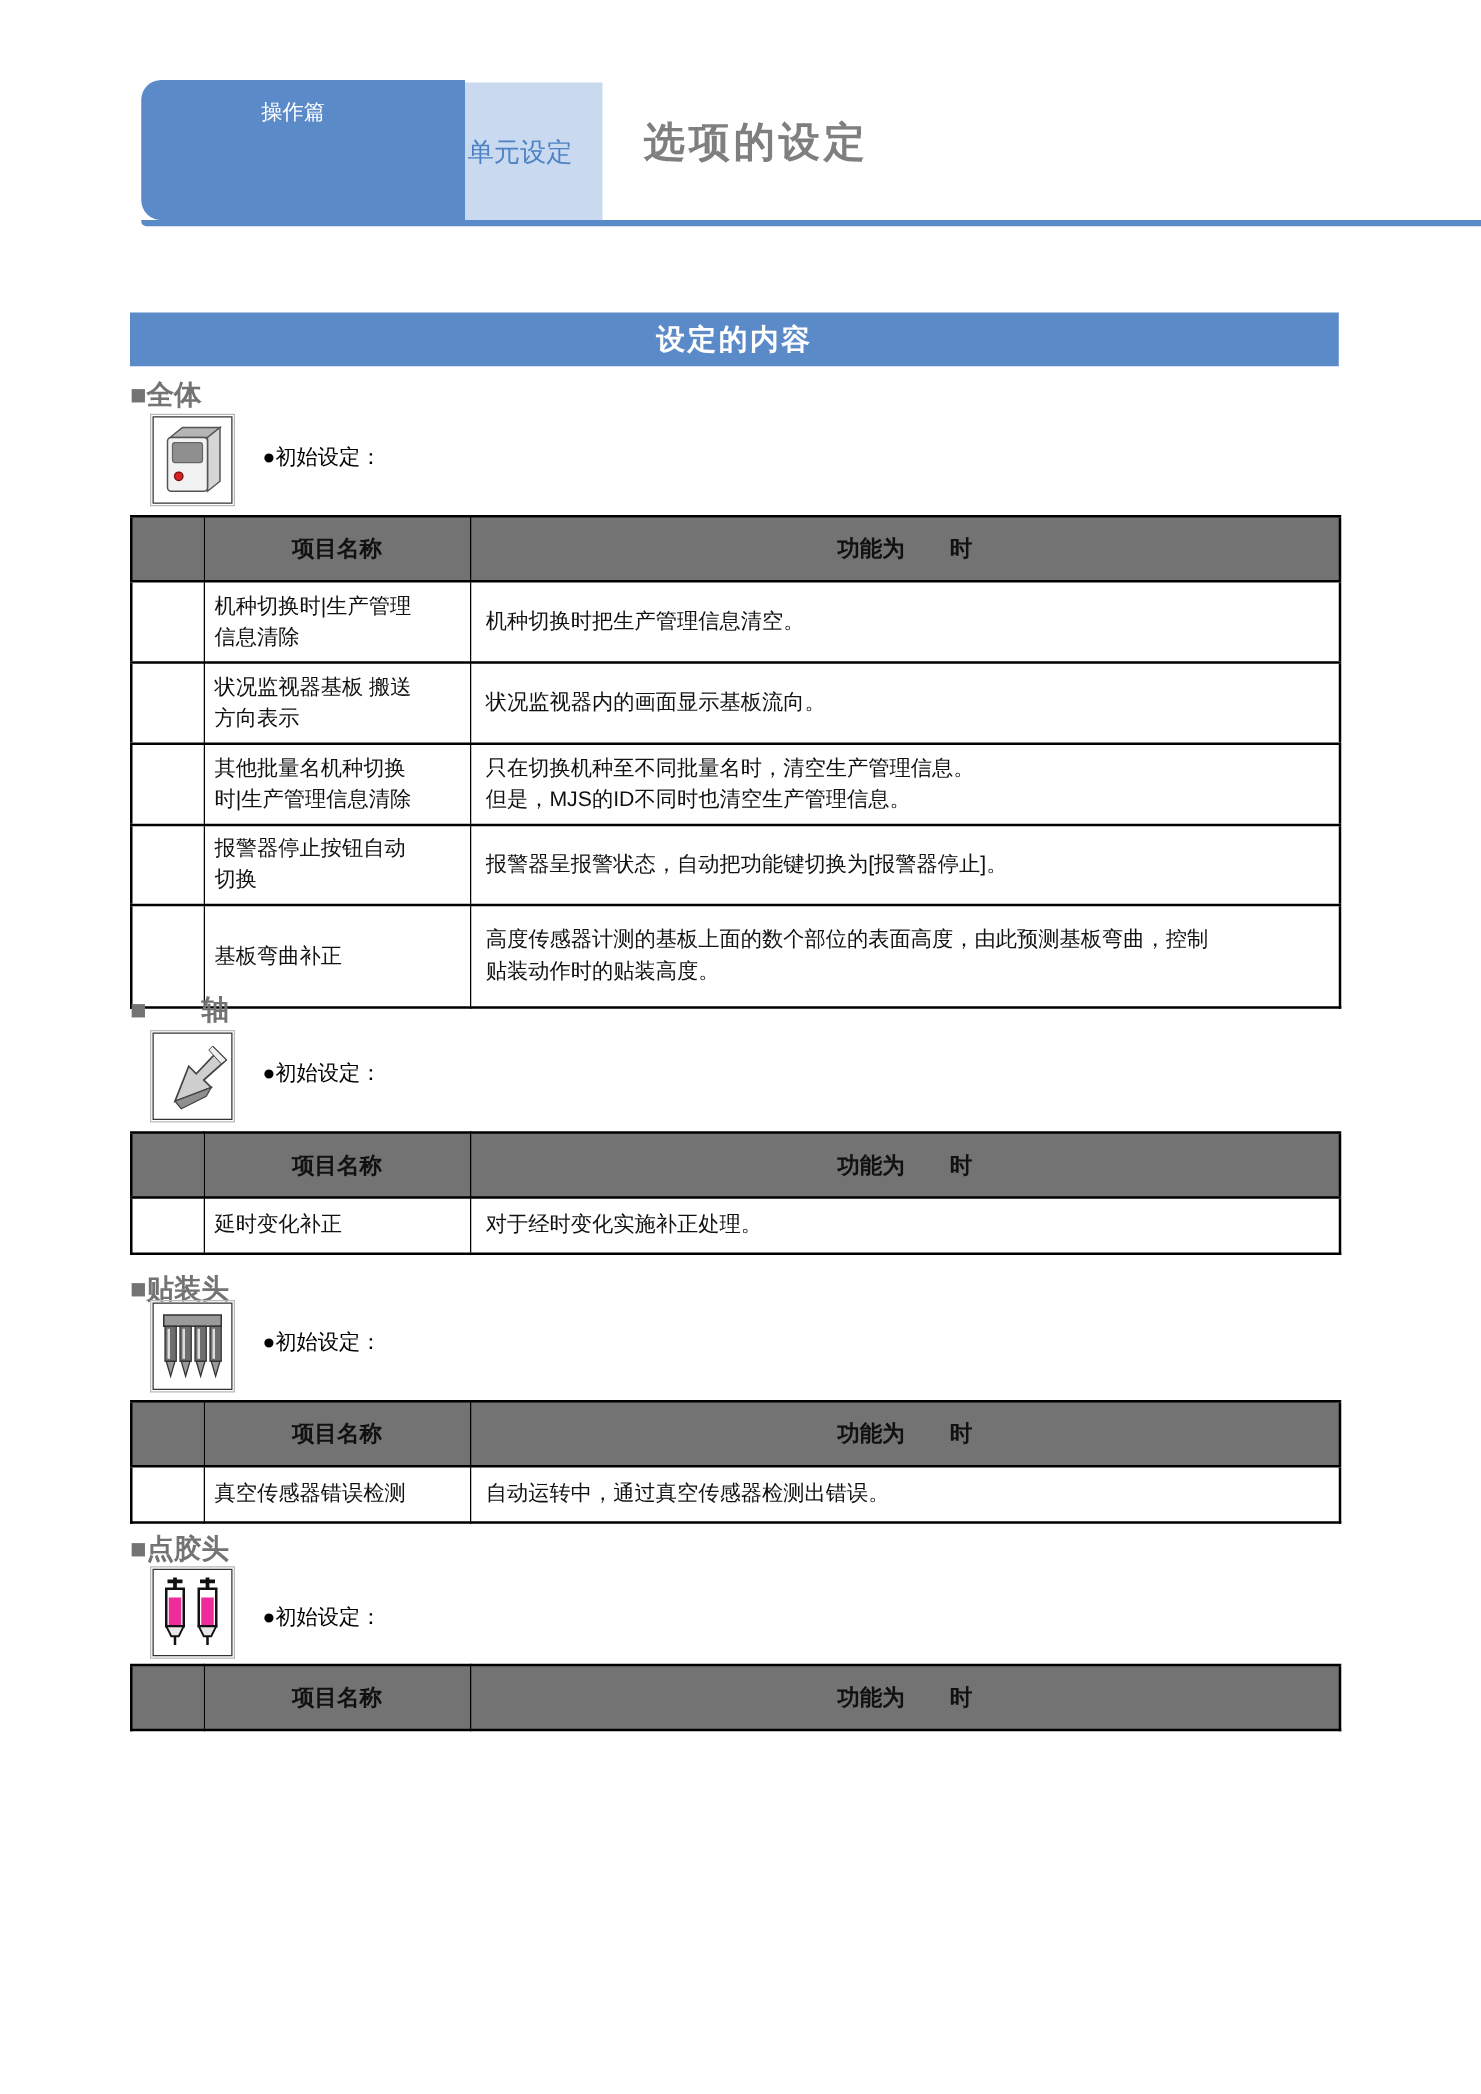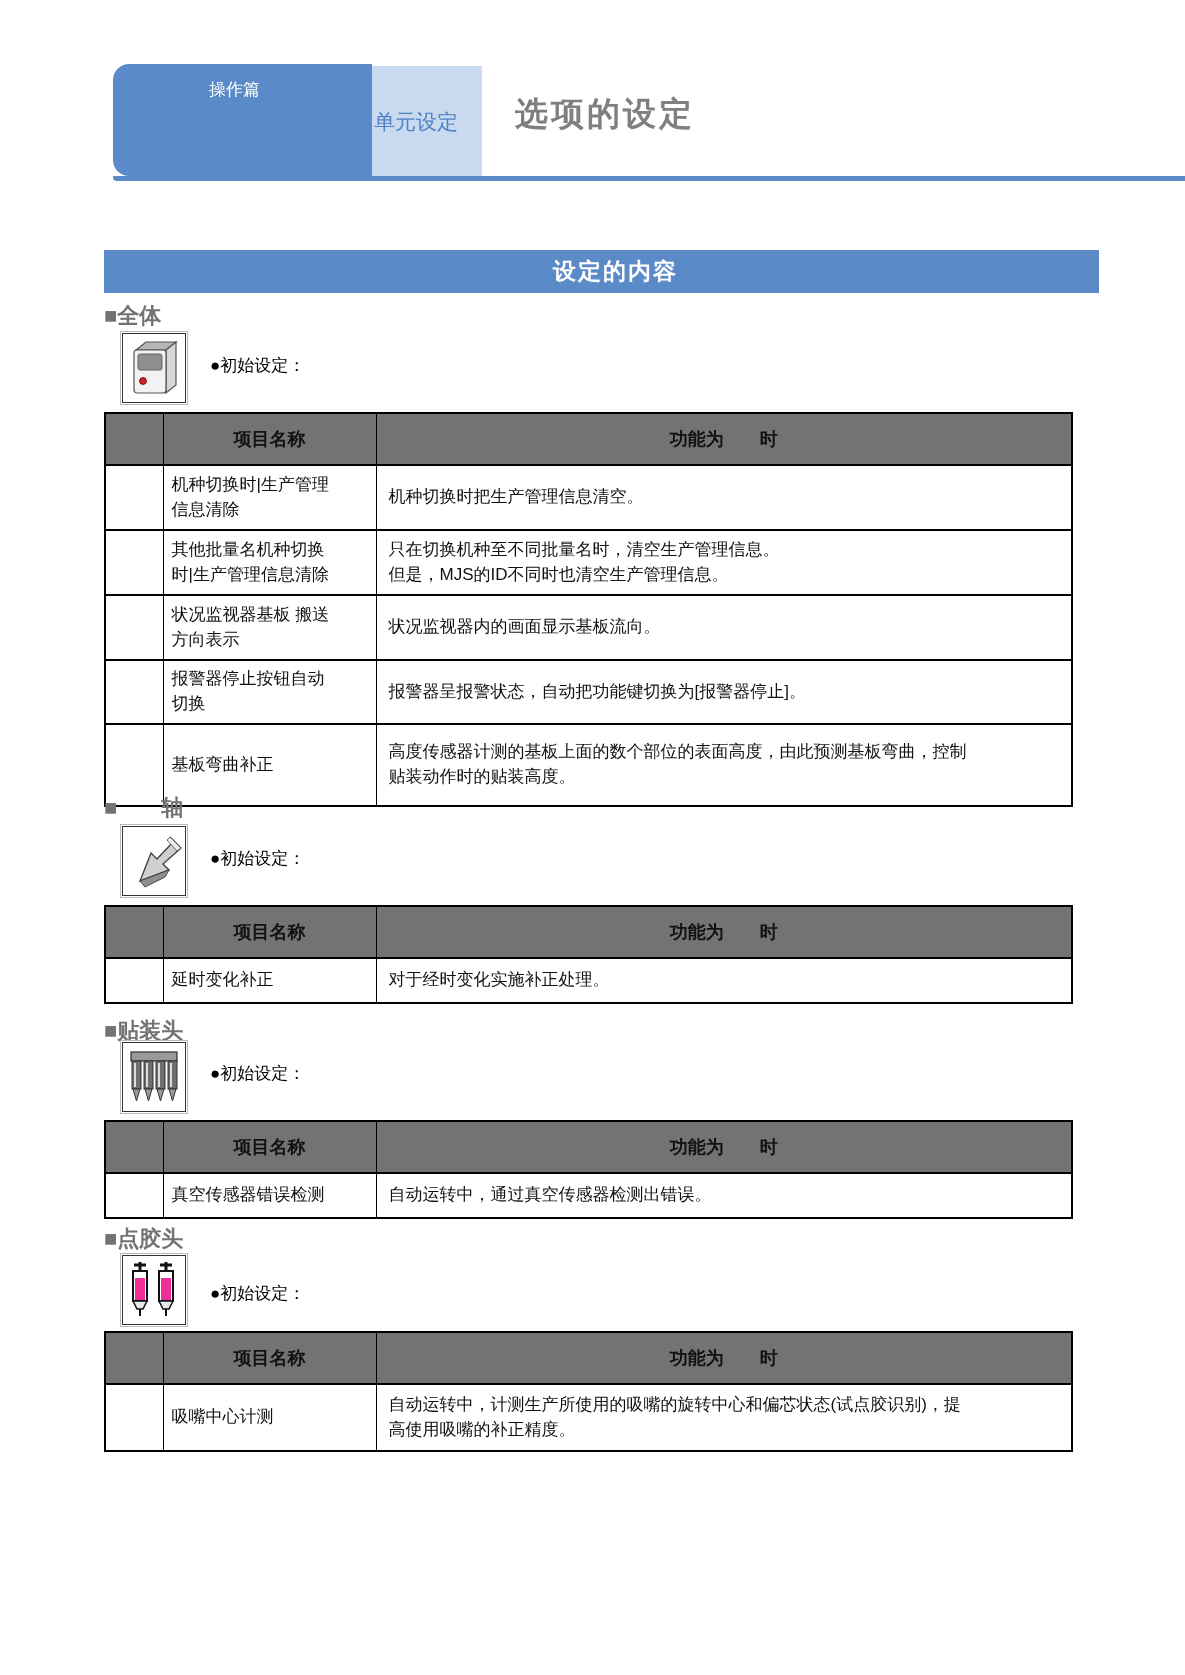--- a/index.html
+++ b/index.html
@@ -17,21 +17,21 @@
   .hdr-line{position:absolute;left:113px;top:112px;width:1072px;height:5px;
     background:#5b8ac8;border-radius:0 0 0 4px;}
   .hdr-chapter{position:absolute;left:209px;top:14px;color:#ffffff;font-size:17px;}
   .hdr-unit{position:absolute;left:372px;top:44px;width:88px;text-align:center;
     color:#4d82c4;font-size:21px;}
   .hdr-title{position:absolute;left:515px;top:28px;color:#7f7f7f;font-size:33px;
     font-weight:bold;letter-spacing:3px;}
   
   .banner{position:absolute;left:104px;top:250px;width:967px;height:43px;
     background:#5b8ac8;color:#ffffff;font-size:23px;font-weight:bold;
-    text-align:center;line-height:43px;letter-spacing:2px;padding-left:28px;}
+    text-align:center;line-height:43px;letter-spacing:2px;}
   
   .sec-heading{position:absolute;left:104px;font-size:22px;font-weight:600;color:#737373;}
   .icon-box{position:absolute;left:122px;width:62px;height:68px;background:#ffffff;
     border:1px solid #333;outline:1px solid #b9b9b9;outline-offset:1px;
     display:flex;align-items:center;justify-content:center;}
   .init-label{position:absolute;left:210px;font-size:17px;color:#000;}
   
   table.spec{position:absolute;left:104px;width:967px;border-collapse:collapse;
     border:2px solid #000;table-layout:fixed;}
   table.spec col.c1{width:58px;} table.spec col.c2{width:213px;} table.spec col.c3{width:696px;}
@@ -86,30 +86,30 @@
       <th>功能为　　时</th>
     </tr>
     <tr style="height:65px;">
       <td></td>
       <td class="name">机种切换时|生产管理
 信息清除</td>
       <td class="desc">机种切换时把生产管理信息清空。</td>
     </tr>
     <tr style="height:65px;">
       <td></td>
+      <td class="name">状况监视器基板 搬送
+方向表示</td>
+      <td class="desc">状况监视器内的画面显示基板流向。</td>
+    </tr>
+    <tr style="height:65px;">
+      <td></td>
       <td class="name">其他批量名机种切换
 时|生产管理信息清除</td>
       <td class="desc">只在切换机种至不同批量名时，清空生产管理信息。
 但是，MJS的ID不同时也清空生产管理信息。</td>
-    </tr>
-    <tr style="height:65px;">
-      <td></td>
-      <td class="name">状况监视器基板 搬送
-方向表示</td>
-      <td class="desc">状况监视器内的画面显示基板流向。</td>
     </tr>
     <tr style="height:64px;">
       <td></td>
       <td class="name">报警器停止按钮自动
 切换</td>
       <td class="desc">报警器呈报警状态，自动把功能键切换为[报警器停止]。</td>
     </tr>
     <tr style="height:82px;">
       <td></td>
       <td class="name">基板弯曲补正</td>
@@ -222,22 +222,16 @@
         <col class="c1">
         <col class="c2">
         <col class="c3">
       </colgroup>
     <tbody>
         <tr style="height:40px;">
       <th></th>
       <th>项目名称</th>
       <th>功能为　　时</th>
     </tr>
-    <tr style="height:67px;">
-      <td></td>
-      <td class="name">吸嘴中心计测</td>
-      <td class="desc">自动运转中，计测生产所使用的吸嘴的旋转中心和偏芯状态(试点胶识别)，提
-高使用吸嘴的补正精度。</td>
-    </tr>
   </tbody>
     </table>
 
 </div>
 
 </body></html>

